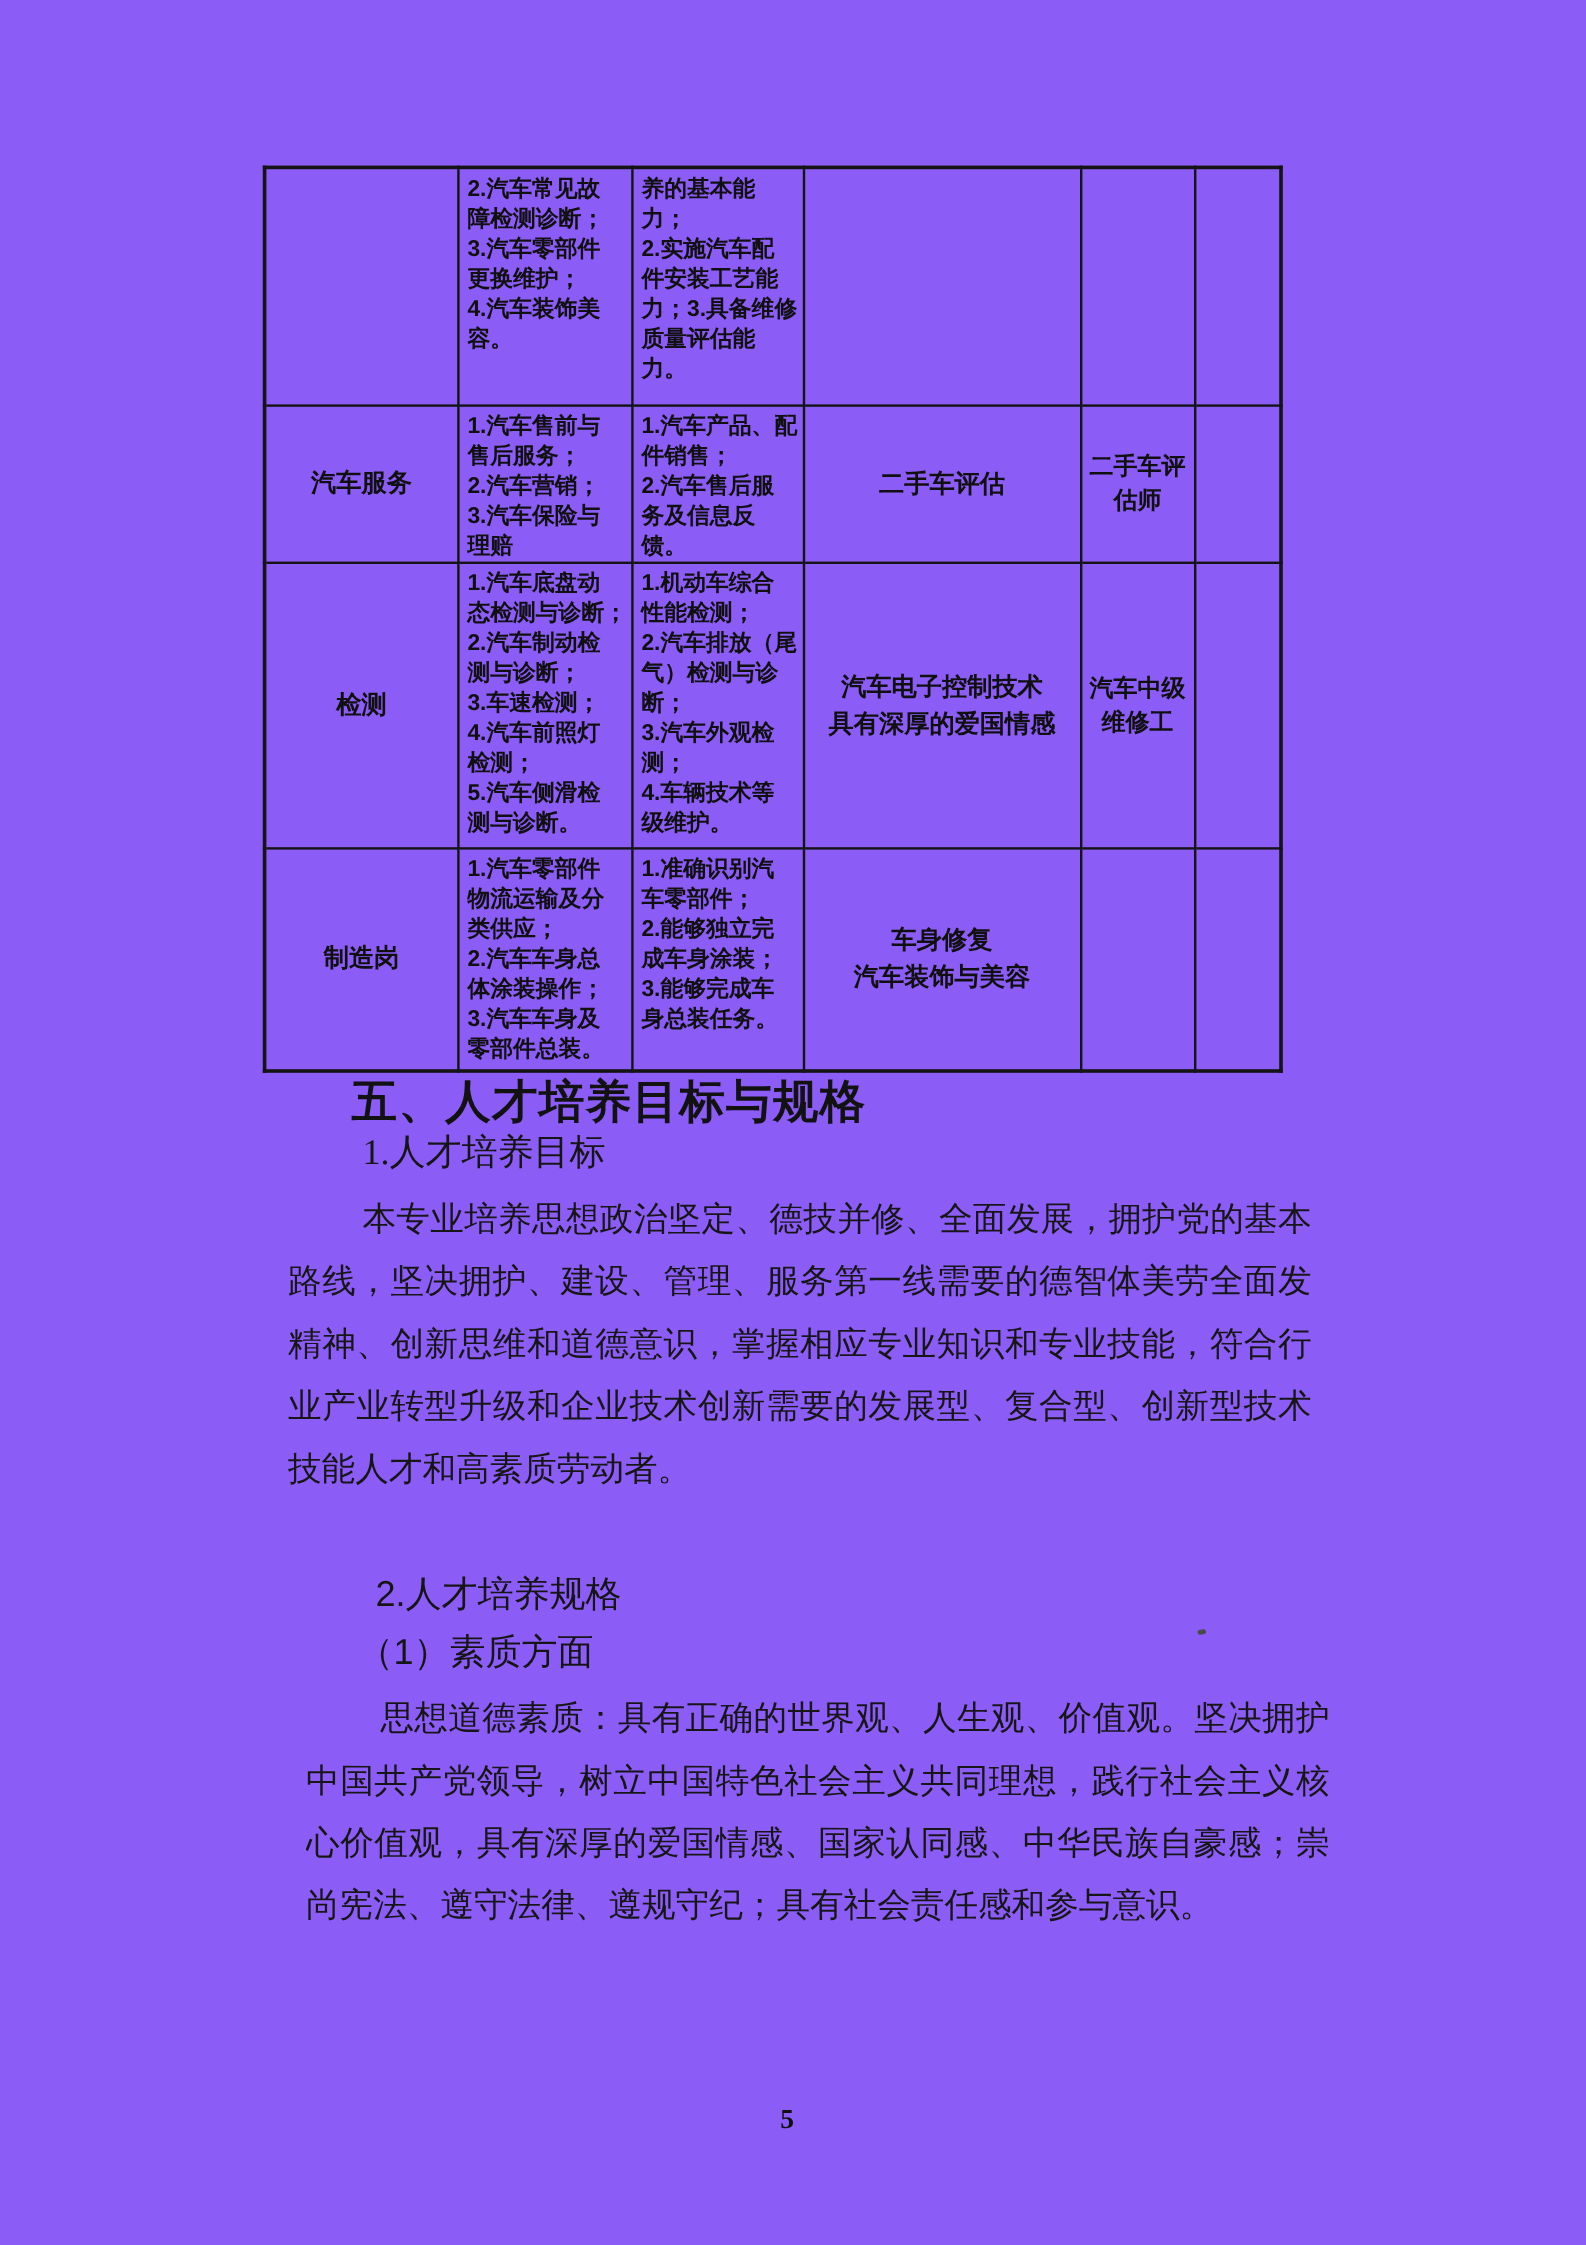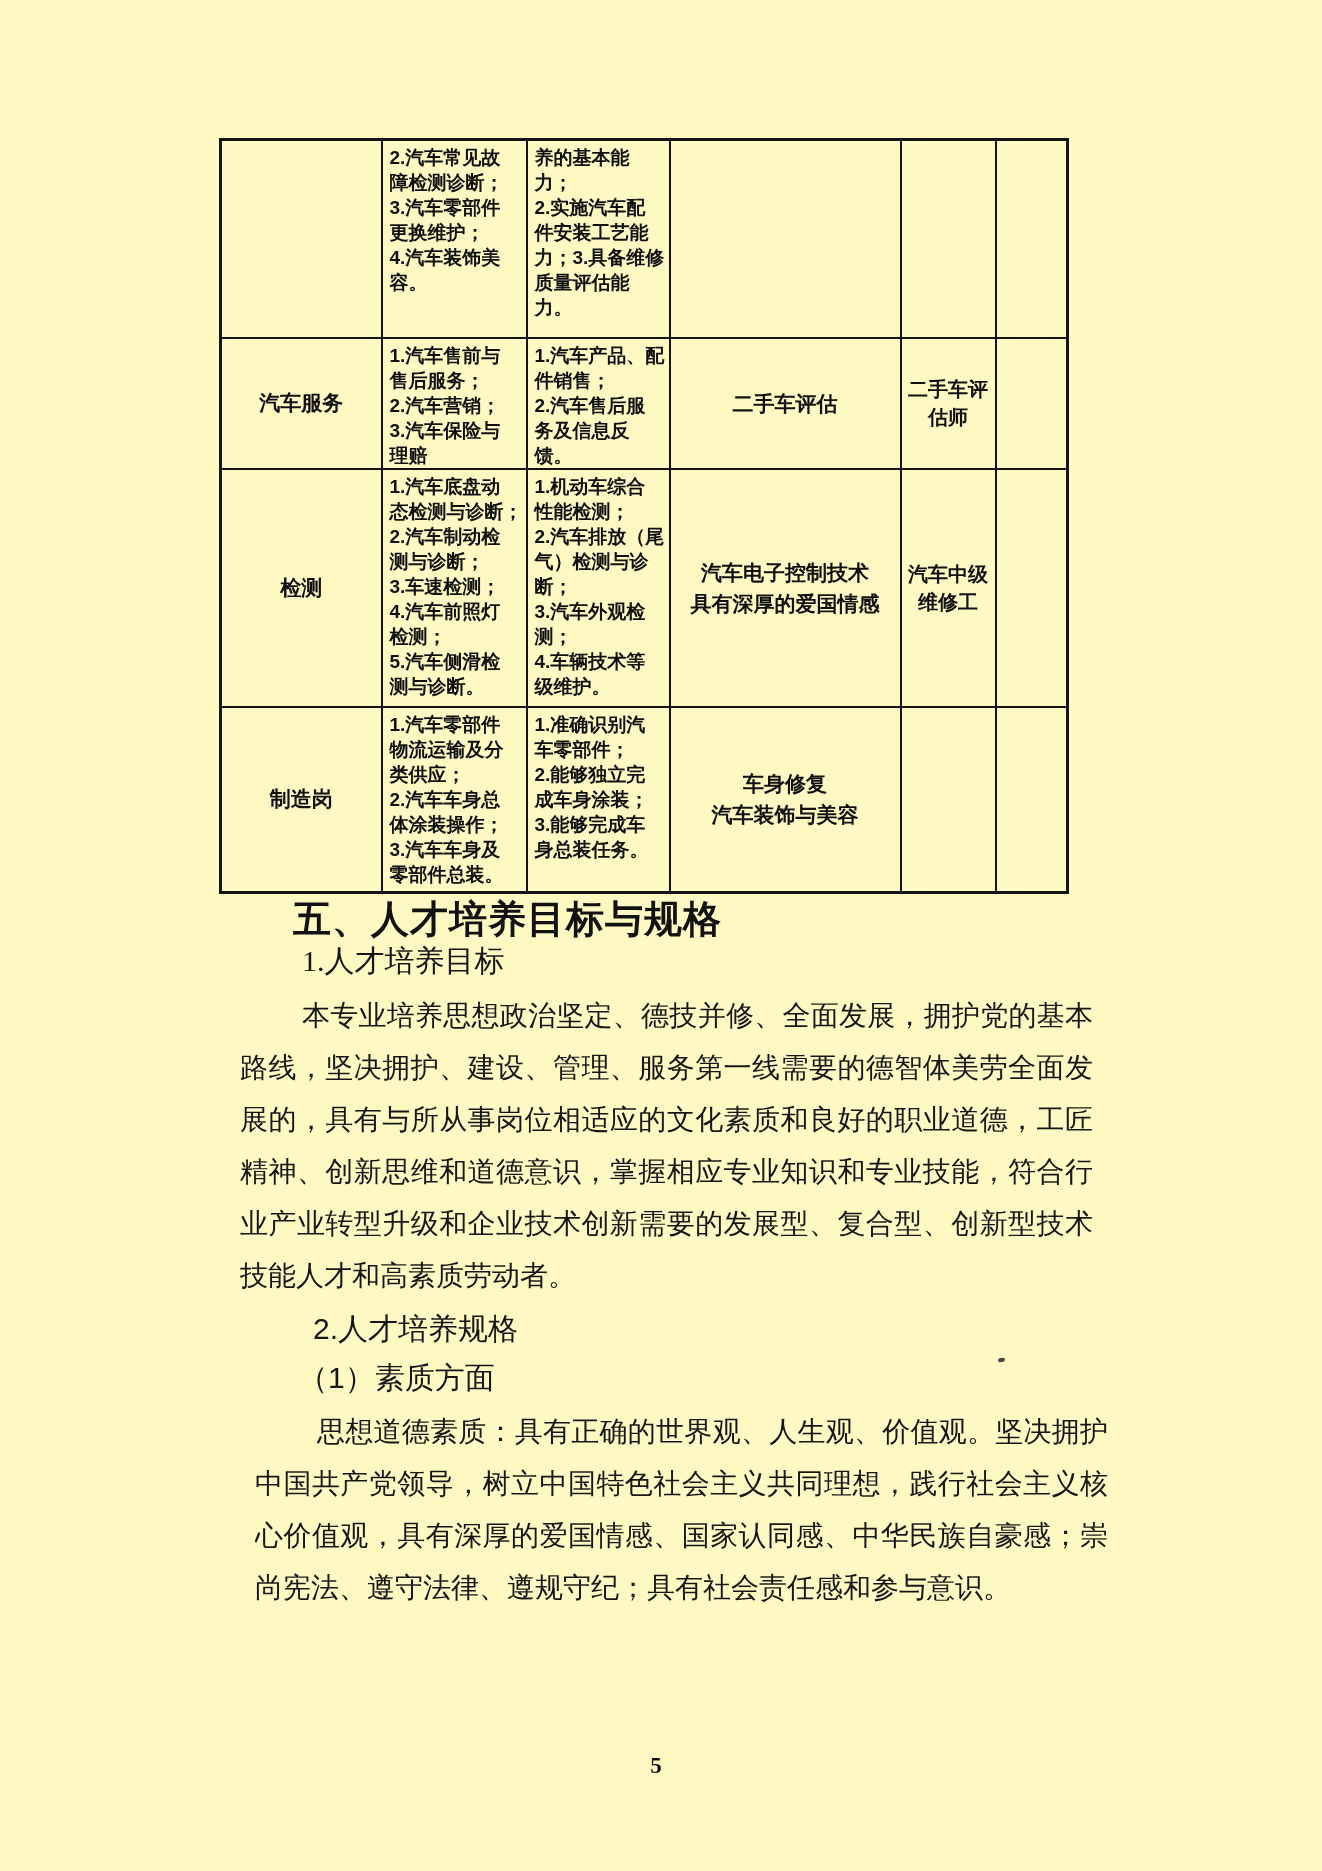--- a/index.html
+++ b/index.html
@@ -1,21 +1,21 @@
 <!DOCTYPE html>
 <html><head>
 <meta charset="utf-8">
 <style>
   html, body { margin: 0; padding: 0; background: #888; }
   .page {
     position: relative;
     width: 1322px;
     height: 1871px;
     margin: 0 auto;
-    background: #fef9c3;
+    background: #8b5cf6;
     overflow: hidden;
     font-family: "Liberation Sans", sans-serif;
     color: #1a1a1a;
   }
 
   
   .tbl-wrap {
     position: absolute;
     left: 219px;
     top: 138px;
@@ -185,21 +185,20 @@
     </table>
   </div>
 
   <div class="h-main">五、人才培养目标与规格</div>
 
   <div class="h-sub" id="sub-goal">1.人才培养目标</div>
 
   <div class="para" id="para-goal">
       <div class="pline first">本专业培养思想政治坚定、德技并修、全面发展，拥护党的基本</div>
       <div class="pline">路线，坚决拥护、建设、管理、服务第一线需要的德智体美劳全面发</div>
-      <div class="pline">展的，具有与所从事岗位相适应的文化素质和良好的职业道德，工匠</div>
       <div class="pline">精神、创新思维和道德意识，掌握相应专业知识和专业技能，符合行</div>
       <div class="pline">业产业转型升级和企业技术创新需要的发展型、复合型、创新型技术</div>
       <div class="pline last">技能人才和高素质劳动者。</div>
     </div>
 
   <div class="h-sub" id="sub-spec">2.人才培养规格</div>
 
   <div class="h-sub" id="sub-quality">（1）素质方面</div>
 
   <div class="para" id="para-moral">

